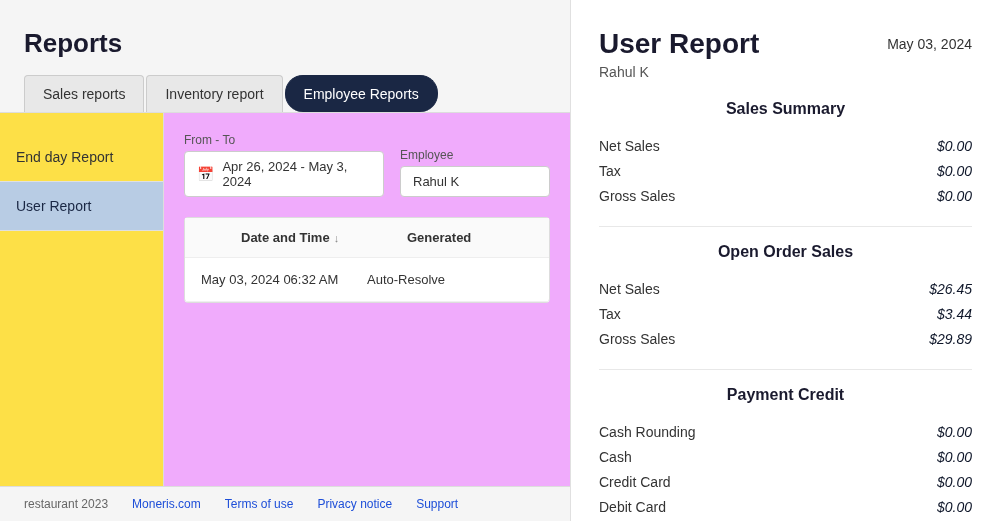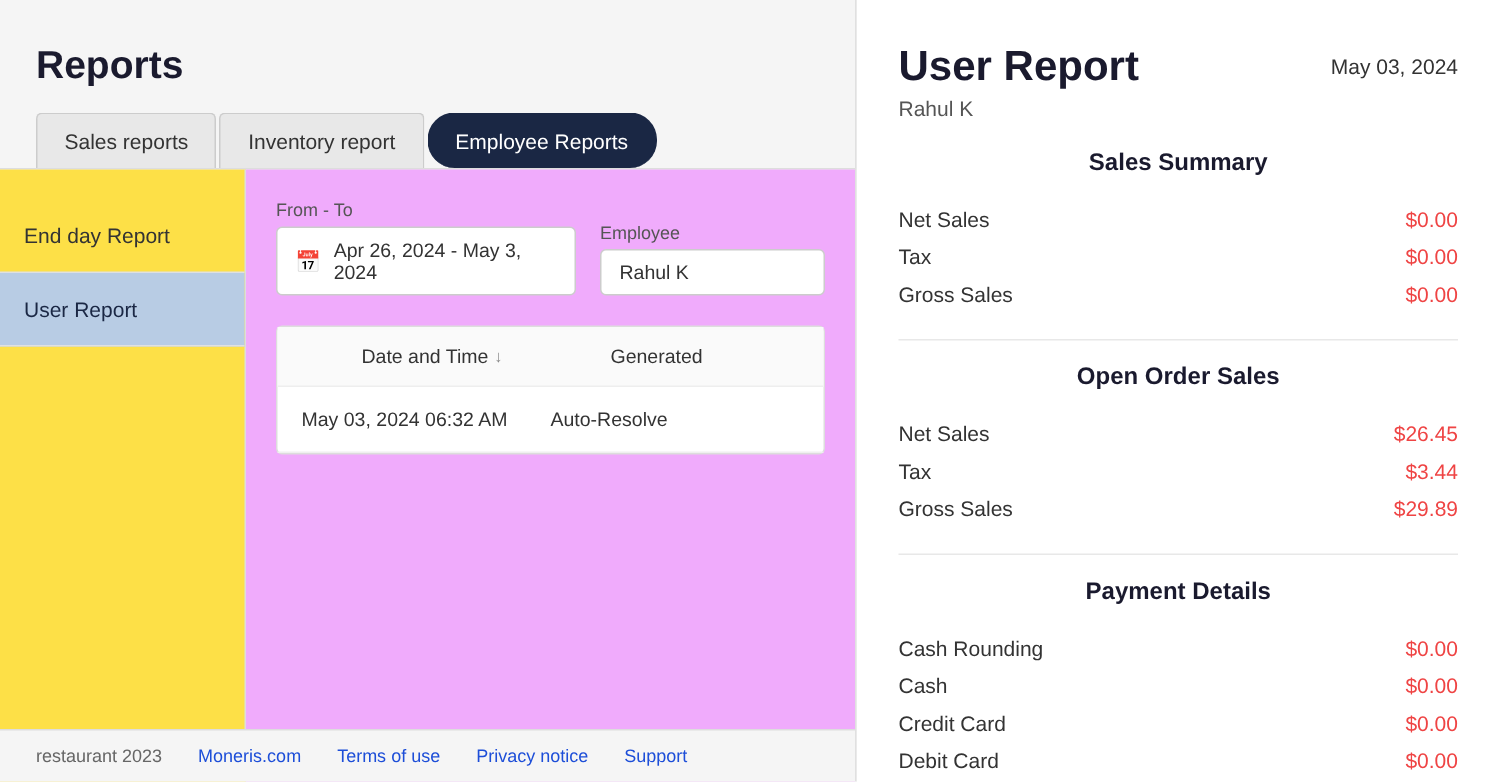--- a/index.html
+++ b/index.html
@@ -143,21 +143,21 @@
 
     .table-header {
       display: flex;
       padding: 12px 16px;
       border-bottom: 1px solid #eee;
       background: #fafafa;
     }
 
     .th {
       font-size: 13px;
-      font-weight: 400;
+      font-weight: 700;
       color: #333;
       flex: 1;
       display: flex;
       align-items: center;
       gap: 4px;
       padding-left: 40px;
     }
 
     .sort-icon {
       font-size: 11px;
@@ -251,22 +251,23 @@
       color: #333;
       margin-bottom: 5px;
       padding: 2px 0;
     }
 
     .report-row .label {
       color: #333;
     }
 
     .report-row .value {
-      color: #ef4444;
+      color: #0f172a;
       font-variant-numeric: tabular-nums;
+      font-style: italic;
     }
 
     .divider {
       border: none;
       border-top: 1px solid #e8e8e8;
       margin: 16px 0;
     }
   </style>
 </head>
 <body>
@@ -375,21 +376,21 @@
     </div>
     <div class="report-row">
       <span class="label">Gross Sales</span>
       <span class="value">$29.89</span>
     </div>
   </div>
 
   <hr class="divider">
 
   <div class="report-section">
-    <div class="section-title">Payment Details</div>
+    <div class="section-title">Payment Credit</div>
     <div class="report-row">
       <span class="label">Cash Rounding</span>
       <span class="value">$0.00</span>
     </div>
     <div class="report-row">
       <span class="label">Cash</span>
       <span class="value">$0.00</span>
     </div>
     <div class="report-row">
       <span class="label">Credit Card</span>

